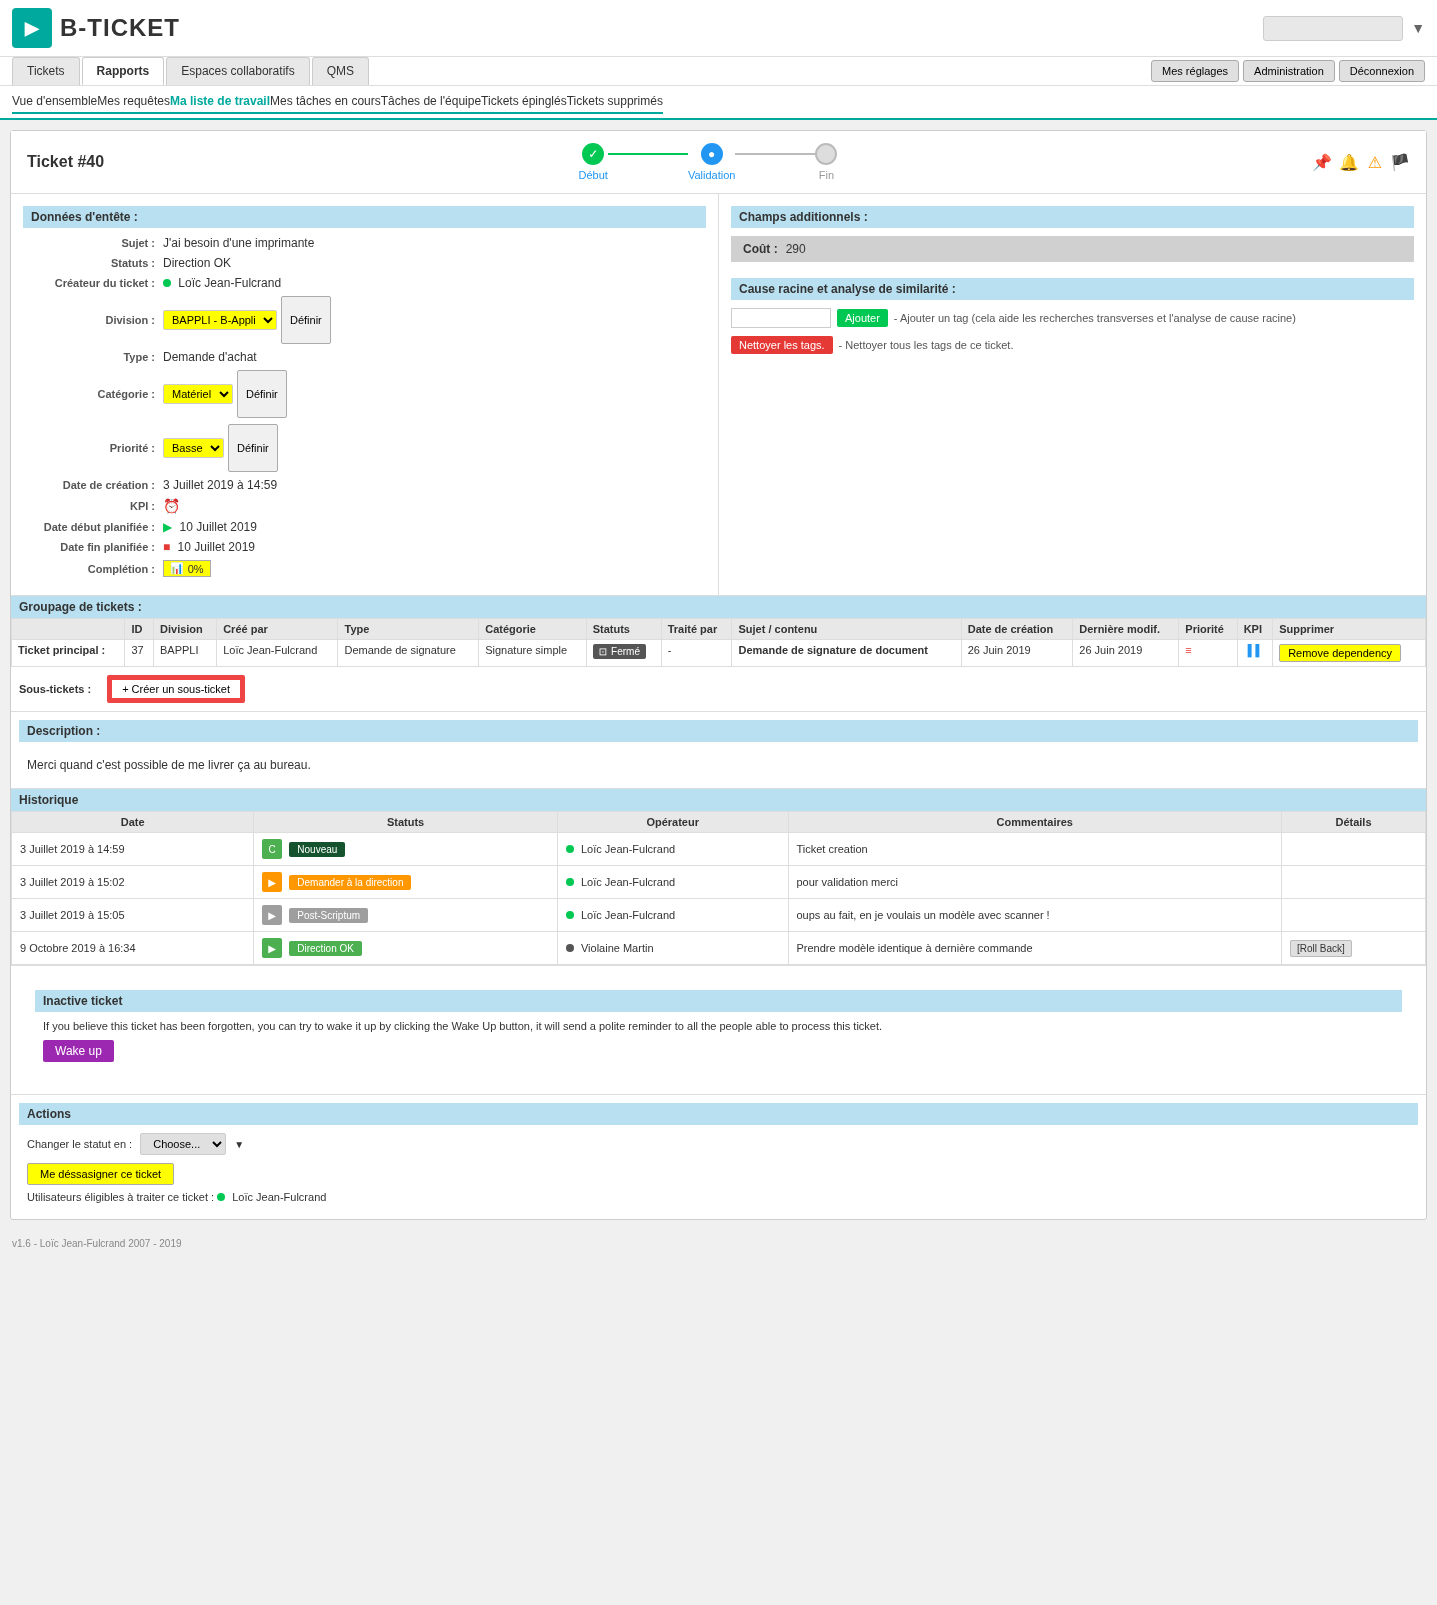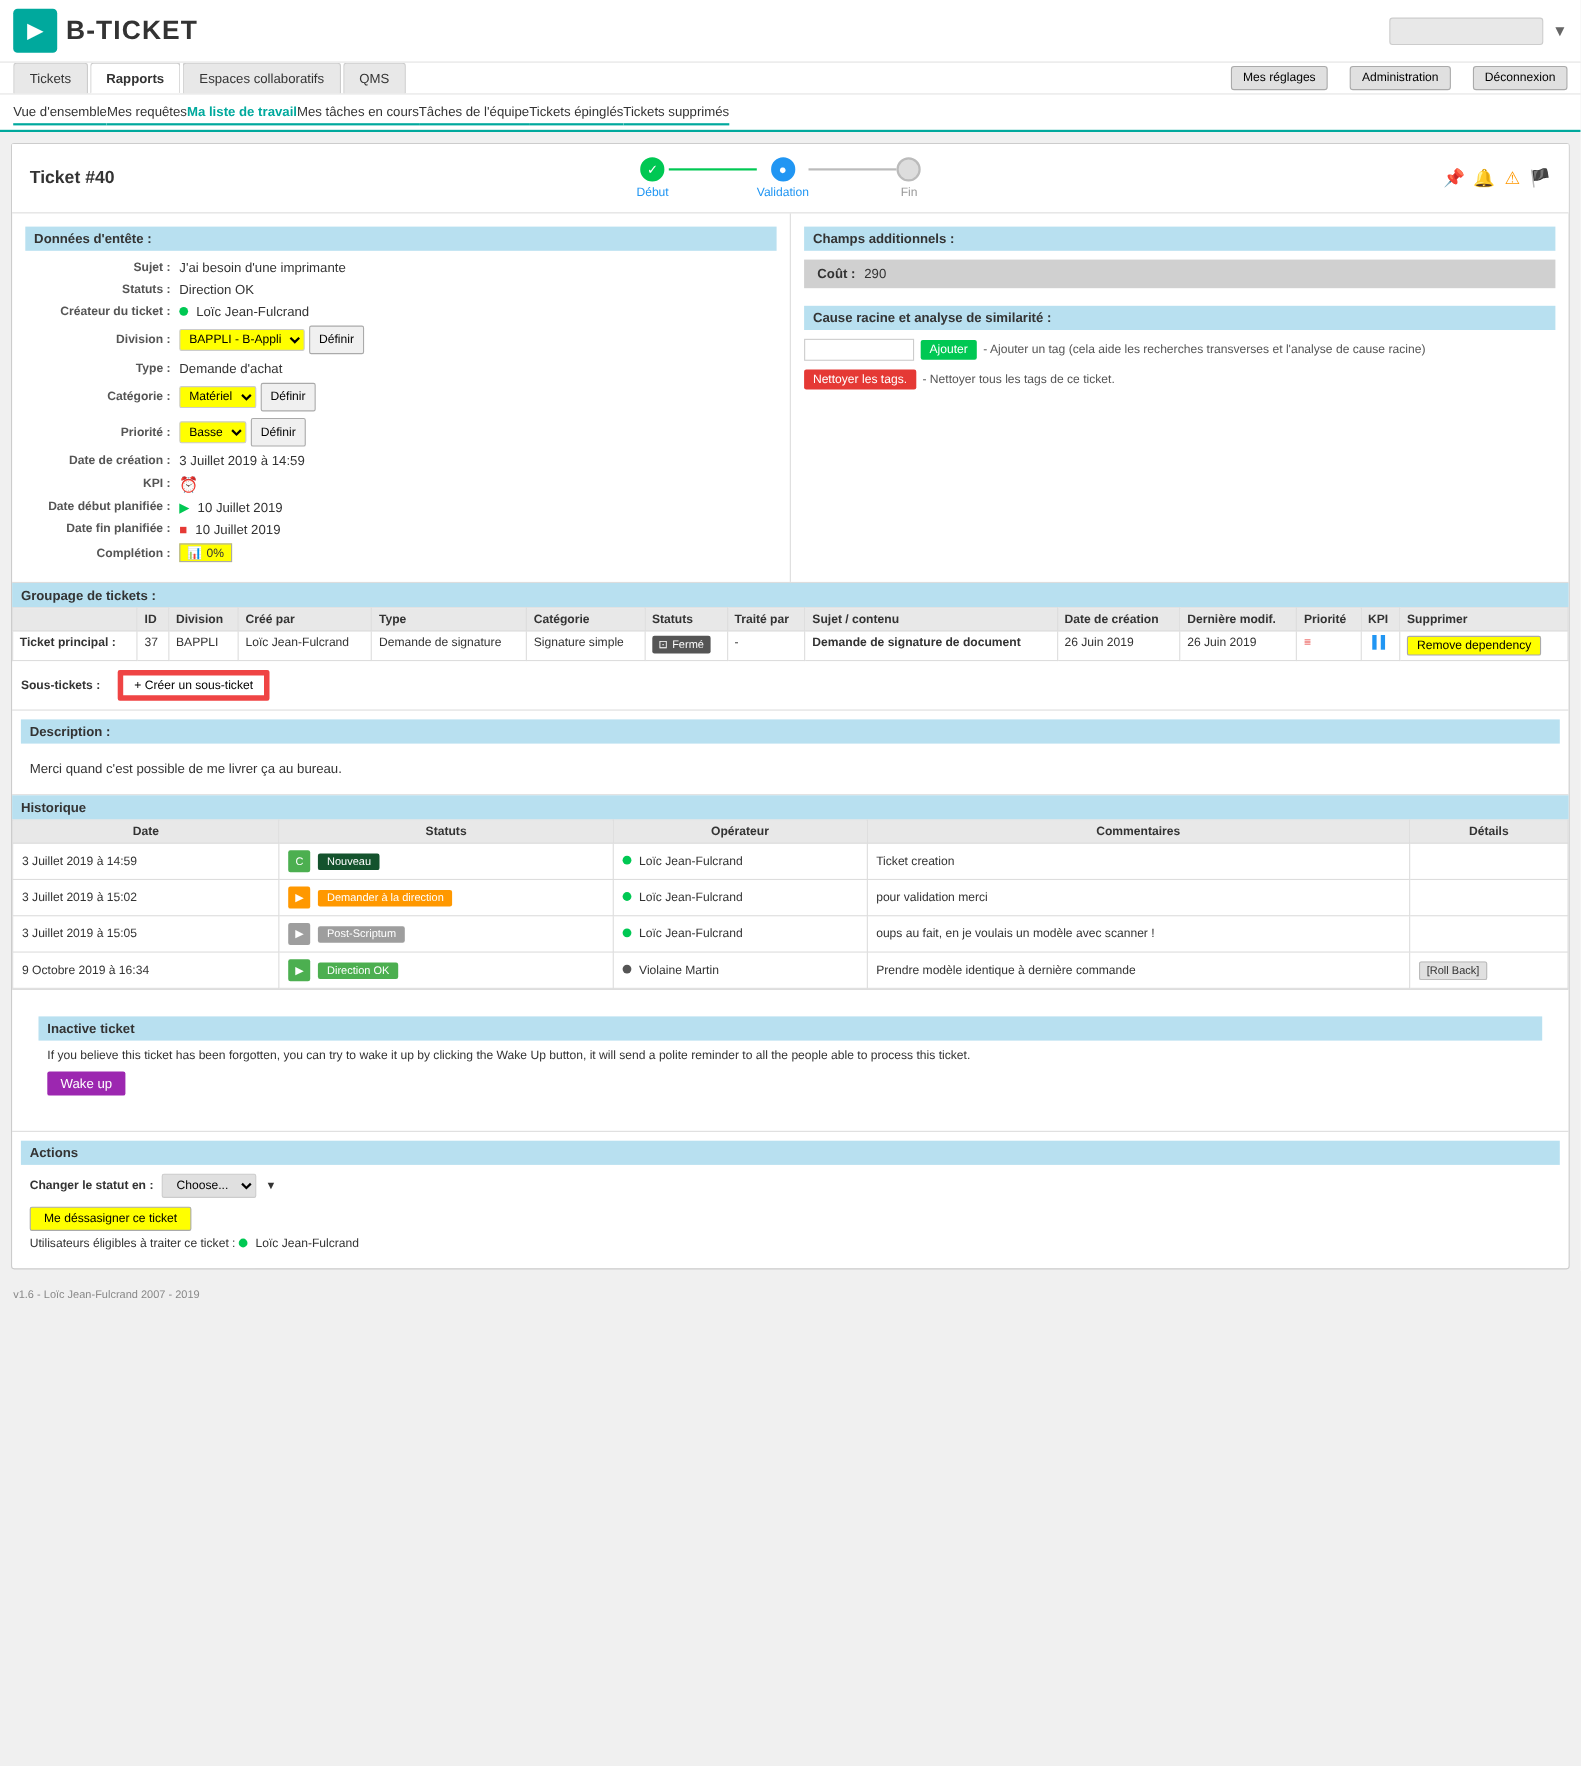--- a/index.html
+++ b/index.html
@@ -12,21 +12,21 @@
     .logo-text { font-size: 24px; font-weight: bold; color: #333; letter-spacing: 1px; }
     .header-right { display: flex; align-items: center; gap: 8px; }
     .search-box { border: 1px solid #ccc; border-radius: 3px; padding: 4px 8px; width: 140px; background: #e8e8e8; }
     .filter-icon { color: #666; font-size: 14px; }
 
     
     .nav-bar { background: #fff; border-bottom: 1px solid #ddd; display: flex; align-items: center; justify-content: space-between; padding: 0 12px; }
     .nav-left { display: flex; gap: 2px; }
     .nav-tab { padding: 6px 14px; font-size: 12px; cursor: pointer; border: 1px solid #ccc; border-bottom: none; background: #e8e8e8; border-radius: 3px 3px 0 0; }
     .nav-tab.active { background: #fff; border-bottom: 1px solid #fff; font-weight: bold; }
-    .nav-right { display: flex; gap: 20px; }
+    .nav-right { display: flex; gap: 4px; }
     .btn-nav { padding: 4px 10px; font-size: 11px; border: 1px solid #aaa; border-radius: 3px; background: #e0e0e0; cursor: pointer; }
 
     
     .sub-nav { background: #fff; padding: 4px 12px; border-bottom: 2px solid #00a99d; display: flex; }
     .sub-nav a { font-size: 12px; color: #333; text-decoration: none; cursor: pointer; padding: 4px 0; }
     .sub-nav a.active { color: #00a99d; font-weight: bold; }
 
     
     .main { background: #fff; margin: 10px; border: 1px solid #ccc; border-radius: 3px; }
 
@@ -53,21 +53,21 @@
 
     
     .section-header { background: #b8e0f0; padding: 4px 8px; font-weight: bold; font-size: 12px; margin-bottom: 8px; }
 
     
     .form-row { display: flex; align-items: center; margin-bottom: 6px; }
     .form-label { text-align: right; font-weight: bold; font-size: 11px; color: #555; min-width: 140px; padding-right: 8px; }
     .form-value { font-size: 12px; }
     .form-select { padding: 2px 4px; border: 1px solid #ccc; border-radius: 2px; font-size: 11px; background: #fff; }
     .form-select.yellow { background: #ffff00; }
-    .btn-definir { padding: 6px 8px; background: #f0f0f0; border: 1px solid #aaa; border-radius: 2px; font-size: 11px; cursor: pointer; margin-left: 4px; text-align: right; }
+    .btn-definir { padding: 17px 8px; background: #f0f0f0; border: 1px solid #aaa; border-radius: 2px; font-size: 11px; cursor: pointer; margin-left: 4px; text-align: right; }
     .status-dot { display: inline-block; width: 8px; height: 8px; border-radius: 50%; background: #00c853; margin-right: 4px; }
     .green-arrow { color: #00c853; margin-right: 4px; }
     .red-square { color: #e53935; margin-right: 4px; }
     .completion-badge { background: #ffff00; border: 1px solid #aaa; padding: 1px 6px; font-size: 11px; display: inline-flex; align-items: center; gap: 4px; }
     .kpi-icon { color: #e53935; font-size: 14px; }
 
     
     .cost-row { display: flex; align-items: center; background: #d0d0d0; padding: 6px 12px; margin-bottom: 8px; }
     .cost-label { font-weight: bold; font-size: 12px; margin-right: 8px; }
     .cost-value { font-size: 12px; }
@@ -117,21 +117,21 @@
     .inactive-header { background: #b8e0f0; padding: 4px 8px; font-weight: bold; font-size: 12px; }
     .inactive-content { padding: 8px; }
     .inactive-text { font-size: 11px; margin-bottom: 8px; }
     .btn-wakeup { background: #9c27b0; color: white; border: none; padding: 4px 12px; font-size: 12px; cursor: pointer; border-radius: 2px; }
 
     
     .actions-section { border-top: 1px solid #ddd; padding: 8px; }
     .actions-header { background: #b8e0f0; padding: 4px 8px; font-weight: bold; font-size: 12px; }
     .actions-content { padding: 8px; }
     .actions-row { display: flex; align-items: center; gap: 8px; margin-bottom: 8px; }
-    .actions-label { font-weight: bold; font-size: 11px; }
+    .actions-label { font-weight: normal; font-size: 11px; }
     .choose-select { padding: 3px 8px; border: 1px solid #ccc; border-radius: 2px; font-size: 11px; background: #e0e0e0; }
     .btn-desassigner { background: #ffff00; border: 1px solid #aaa; padding: 4px 12px; font-size: 11px; cursor: pointer; border-radius: 2px; margin-bottom: 6px; }
     .eligible-text { font-size: 11px; }
 
     
     .footer { padding: 8px 12px; font-size: 10px; color: #888; }
 
     .hist-icon { width: 20px; height: 20px; display: inline-flex; align-items: center; justify-content: center; border-radius: 2px; color: white; font-size: 10px; margin-right: 4px; }
     .hist-icon-green { background: #4caf50; }
     .hist-icon-orange { background: #ff9800; }

